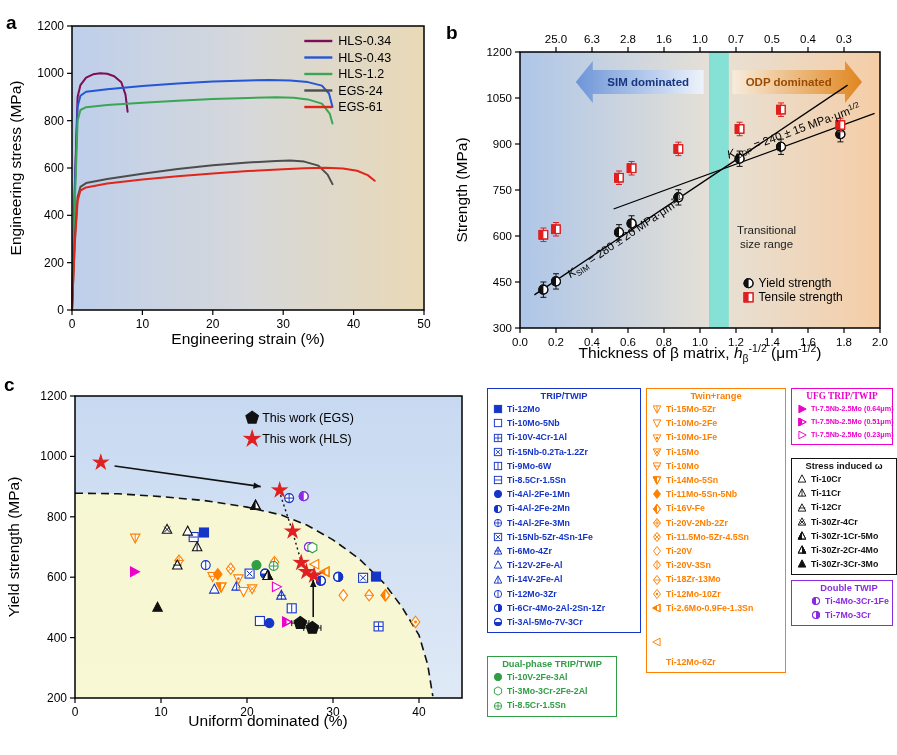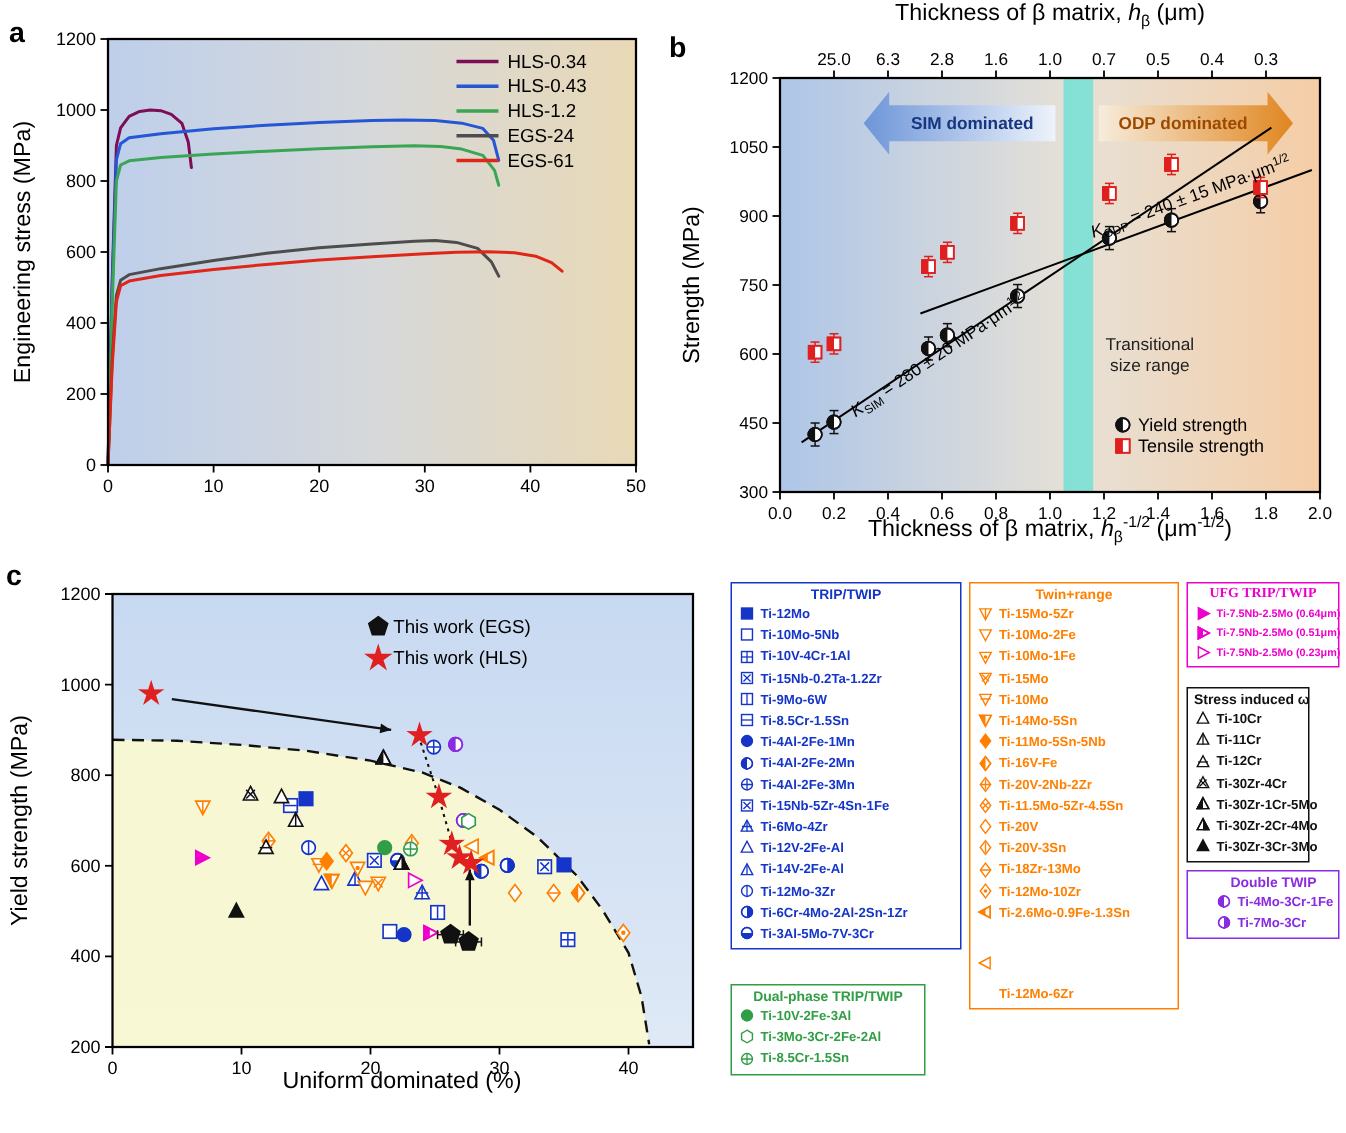--- a/index.html
+++ b/index.html
@@ -18,21 +18,21 @@
   .axlab sub,.axlab sup{font-size:68%}
   .axlab i{font-style:italic}
   .legend-box{position:absolute;background:#fff;border:1.5px solid #000;padding:2px 4px 3px;z-index:5}
   .lg-title{font-size:9.3px;font-weight:bold;text-align:center;margin-bottom:1px;white-space:nowrap}
   .lg-item{display:flex;align-items:center;gap:3px;font-size:8.8px;font-weight:bold;line-height:14.2px;white-space:nowrap}
   .lg-item svg{flex:none}
   #box-trip{left:487px;top:16px;width:154px}
   #box-twin{left:646px;top:16px;width:140px}
   #box-ufg{left:791px;top:16px;width:102px}
   #box-ufg .lg-item{font-size:7.2px;line-height:13px}
-  #box-omega{left:791px;top:86px;width:82px}
+  #box-omega{left:791px;top:86px;width:106px}
   #box-double{left:791px;top:208px;width:102px}
   #box-dual{left:487px;top:284px;width:130px}
 </style>
 </head>
 <body>
 
 <div id="fig">
 
   <section class="panel" id="panel-a">
     <div class="pletter" style="left:6px;top:12px">a</div>
@@ -81,26 +81,26 @@
         <text x="338.32000000000005" y="45" font-size="12.5">HLS-0.34</text>
         <line x1="304.32000000000005" y1="57.5" x2="332.32000000000005" y2="57.5" stroke="#2456d5" stroke-width="2.4"></line>
         <text x="338.32000000000005" y="61.5" font-size="12.5">HLS-0.43</text>
         <line x1="304.32000000000005" y1="74" x2="332.32000000000005" y2="74" stroke="#3aa655" stroke-width="2.4"></line>
         <text x="338.32000000000005" y="78" font-size="12.5">HLS-1.2</text>
         <line x1="304.32000000000005" y1="90.5" x2="332.32000000000005" y2="90.5" stroke="#4d4d4d" stroke-width="2.4"></line>
         <text x="338.32000000000005" y="94.5" font-size="12.5">EGS-24</text>
         <line x1="304.32000000000005" y1="107" x2="332.32000000000005" y2="107" stroke="#e02619" stroke-width="2.4"></line>
         <text x="338.32000000000005" y="111" font-size="12.5">EGS-61</text>
       </svg>
+    <div class="axlab center-x" style="left:248px;top:330px">Engineering strain (%)</div>
     <div class="axlab yrot" style="left:16px;top:168px">Engineering stress (MPa)</div>
   </section>
 
   <section class="panel" id="panel-b">
     <div class="pletter" style="left:14px;top:22px">b</div>
-    <div class="axlab center-x" style="left:268px;top:0"><span>Thickness of β matrix, </span><i>h</i><sub>β</sub><span> (μm)</span></div>
     <svg class="chart" id="svg-b" width="465" height="372" style="top:0">
         <defs>
           <linearGradient id="bgB" x1="0" y1="0" x2="1" y2="0">
             <stop offset="0%" stop-color="#aec6e8"></stop>
             <stop offset="55%" stop-color="#e7e1d6"></stop>
             <stop offset="100%" stop-color="#f5cda6"></stop>
           </linearGradient>
           <linearGradient id="gAr0" x1="0" y1="0" x2="1" y2="0">
             <stop offset="0%" stop-color="#6d95d8"></stop>
             <stop offset="100%" stop-color="#eef3fb"></stop>

